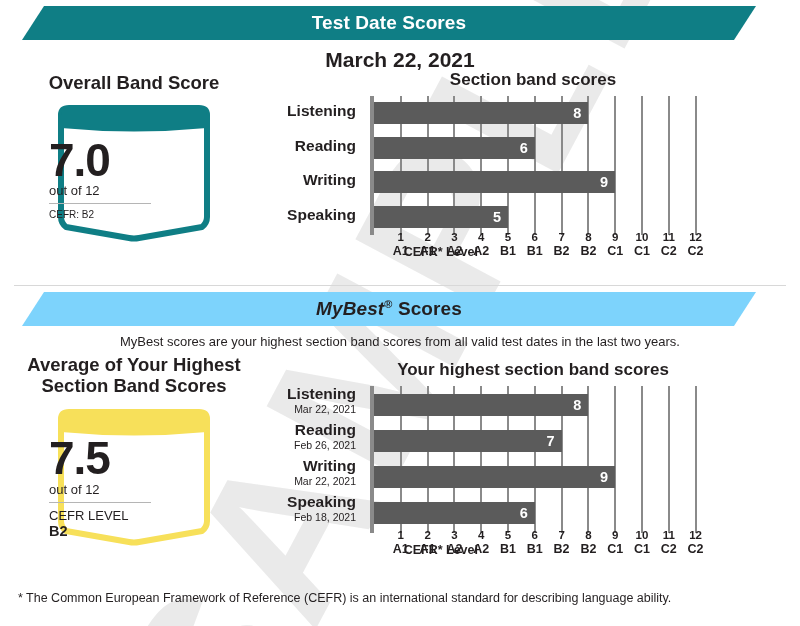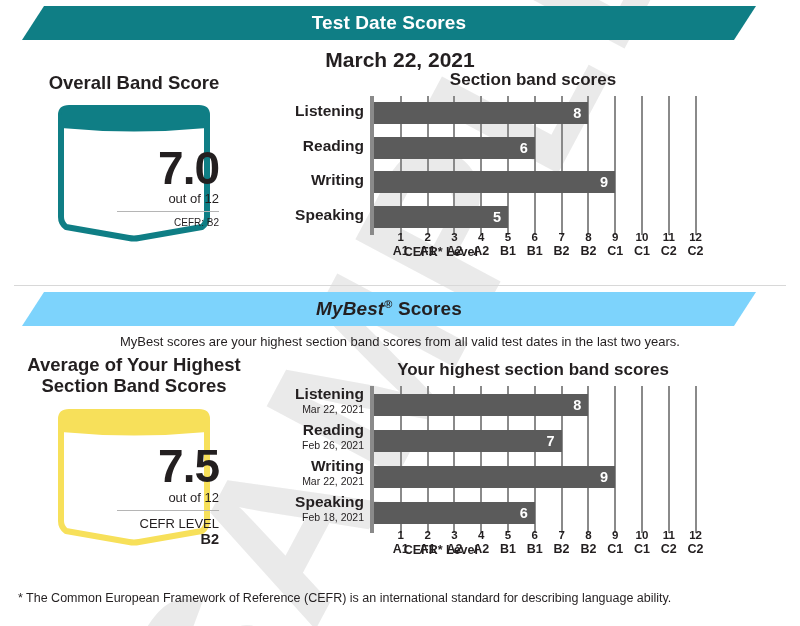--- a/index.html
+++ b/index.html
@@ -95,24 +95,24 @@
   }
   .overall-sub {
     font-size: 12px; font-style: italic; line-height: 1.18;
     margin-top: 3px; color: #2a2a2a;
   }
 
   
   .badge-wrap { position: relative; margin: 7px auto 0; }
   .badge-svg { display: block; }
   .badge-inner {
-    position: absolute; left: 0; top: 12px;
+    position: absolute; left: 0; top: 4px;
     width: 100%; height: 100%;
     display: flex; flex-direction: column;
-    align-items: flex-end; justify-content: flex-start;
+    align-items: flex-start; justify-content: flex-start;
   }
   .badge-score {
     font-size: 46px; font-weight: bold; line-height: .98;
     letter-spacing: -1px;
   }
   .badge-outof { font-size: 13px; line-height: 1.1; margin-top: 1px; }
   .badge-rule {
     width: 102px; height: 1px; background: #b5b5b5; margin: 5px 0 5px;
   }
   .badge-cefr { font-size: 10px; line-height: 1.15; }
@@ -134,21 +134,21 @@
   .plot {
     position: relative;
     height: 133px;
   }
   .plot.mybest { height: 141px; }
 
   
   .row-labels { position: absolute; left: 0; top: 0; width: 110px; height: 100%; }
   .row-label {
     position: absolute;
-    right: 4px;
+    right: 12px;
     text-align: right;
     width: 110px;
   }
   .row-label .name { font-size: 15.5px; font-weight: bold; line-height: 1.05; }
   .row-label .date { font-size: 10.5px; line-height: 1.15; margin-top: 1px; }
 
   
   .grid-area {
     position: absolute;
     left: 112px; top: 0; right: 0; bottom: 0;

